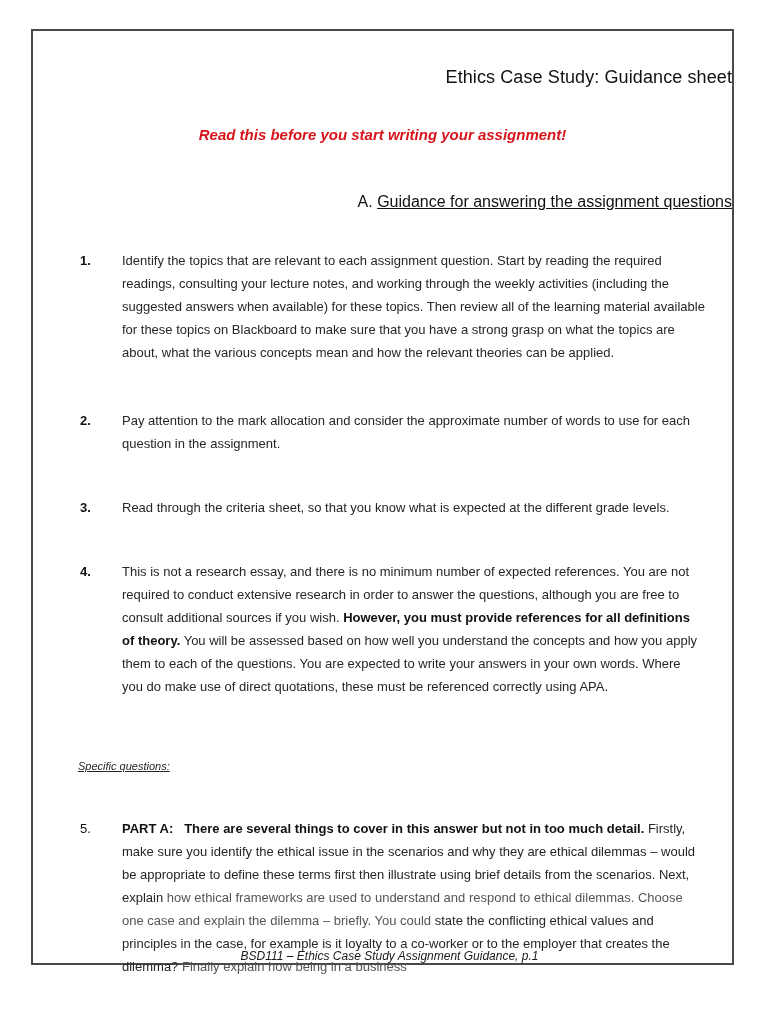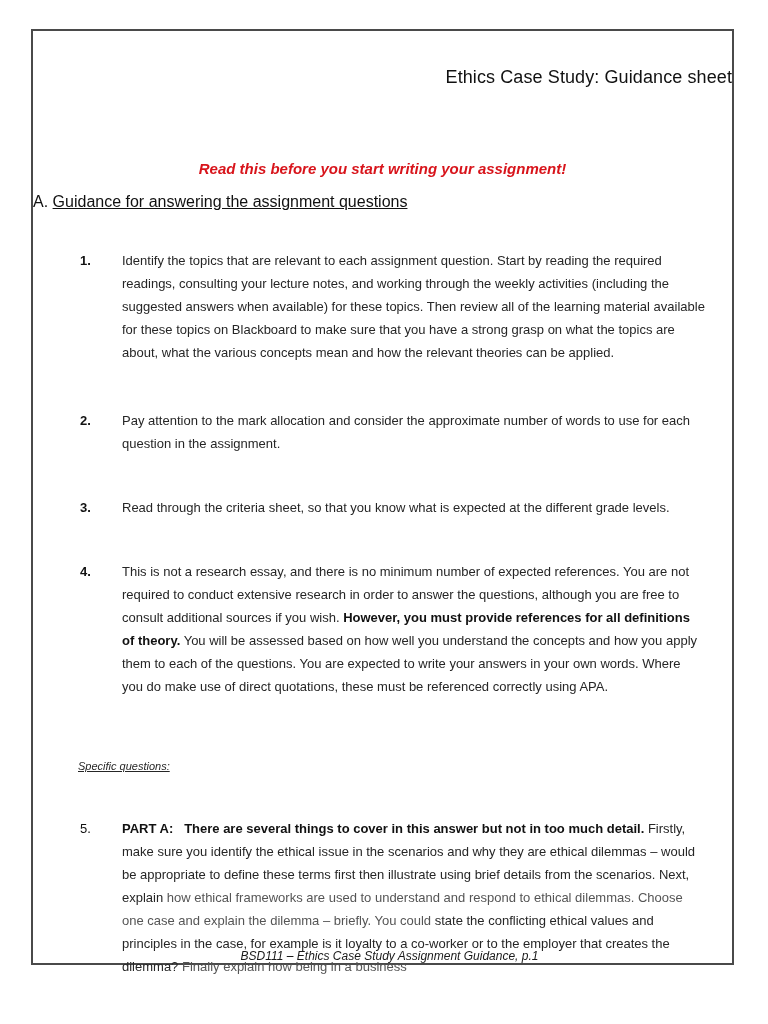--- a/index.html
+++ b/index.html
@@ -39,28 +39,27 @@
     .subtitle {
       position: absolute;
       left: 0;
       width: 100%;
       top: 95px;
       text-align: center;
       font-size: 15px;
       font-weight: bold;
       font-style: italic;
       color: #d8141b;
-      margin-top: 34px;
     }
     .section-heading {
       position: absolute;
       left: 0;
       width: 100%;
       top: 162px;
-      text-align: left;
+      text-align: right;
       font-size: 16px;
       font-weight: normal;
       color: #111;
     }
     .section-heading .title-text {
       text-decoration: underline;
     }
     .item {
       position: absolute;
       left: 47px;

